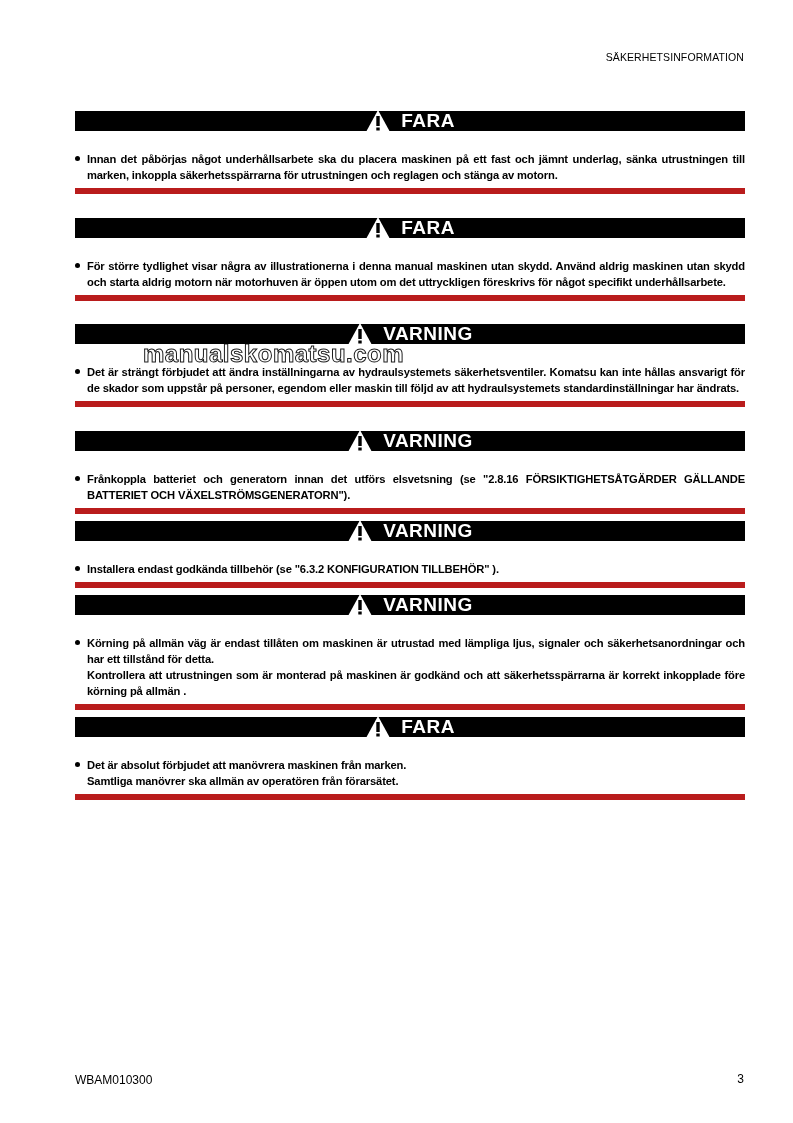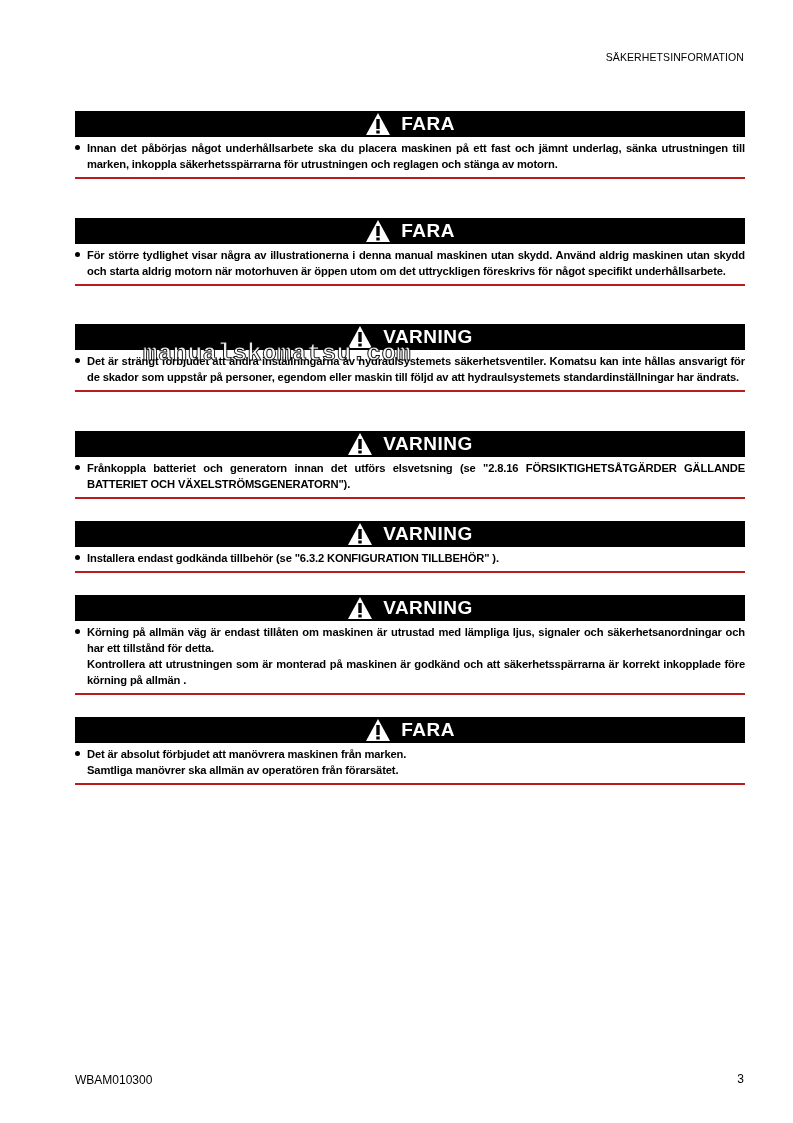--- a/index.html
+++ b/index.html
@@ -22,42 +22,42 @@
       font-size: 10.5px;
       letter-spacing: 0.1px;
       margin-left: 40px;
     }
     .notice {
       position: absolute;
       left: 75px;
       width: 670px;
     }
     .notice-bar {
-      height: 26px;
+      height: 20px;
       background: #000000;
       color: #ffffff;
       display: flex;
       align-items: center;
       justify-content: center;
       gap: 10px;
     }
     .notice-bar .warn-icon {
       width: 26px;
       height: 24px;
       display: inline-block;
     }
     .notice-bar .title {
       font-family: "Liberation Sans", sans-serif;
       font-weight: bold;
       font-size: 19px;
       letter-spacing: 0.5px;
     }
     .notice-body {
-      padding: 3px 0 5px 0;
-      border-bottom: 2px solid #b91c1c;
+      padding: 20px 0 5px 0;
+      border-bottom: 6px solid #b91c1c;
     }
     .notice-item {
       position: relative;
       padding-left: 12px;
       font-family: "Liberation Sans Narrow", "Liberation Sans", sans-serif;
       font-size: 11.2px;
       line-height: 16px;
       font-weight: bold;
       text-align: justify;
       letter-spacing: -0.15px;
@@ -71,21 +71,21 @@
       border-radius: 50%;
       background: #000;
     }
     .notice-item p {
       margin: 0;
     }
     .watermark {
       position: absolute;
       left: 143px;
       top: 340px;
-      font-family: Liberation Mono, monospace;
+      font-family: Liberation Sans, sans-serif;
       font-size: 24px;
       font-weight: bold;
       color: #ffffff;
       -webkit-text-stroke: 1px #000000;
       letter-spacing: 0.5px;
       pointer-events: none;
       opacity: 0.9;
     }
     .footer-code {
       position: absolute;

